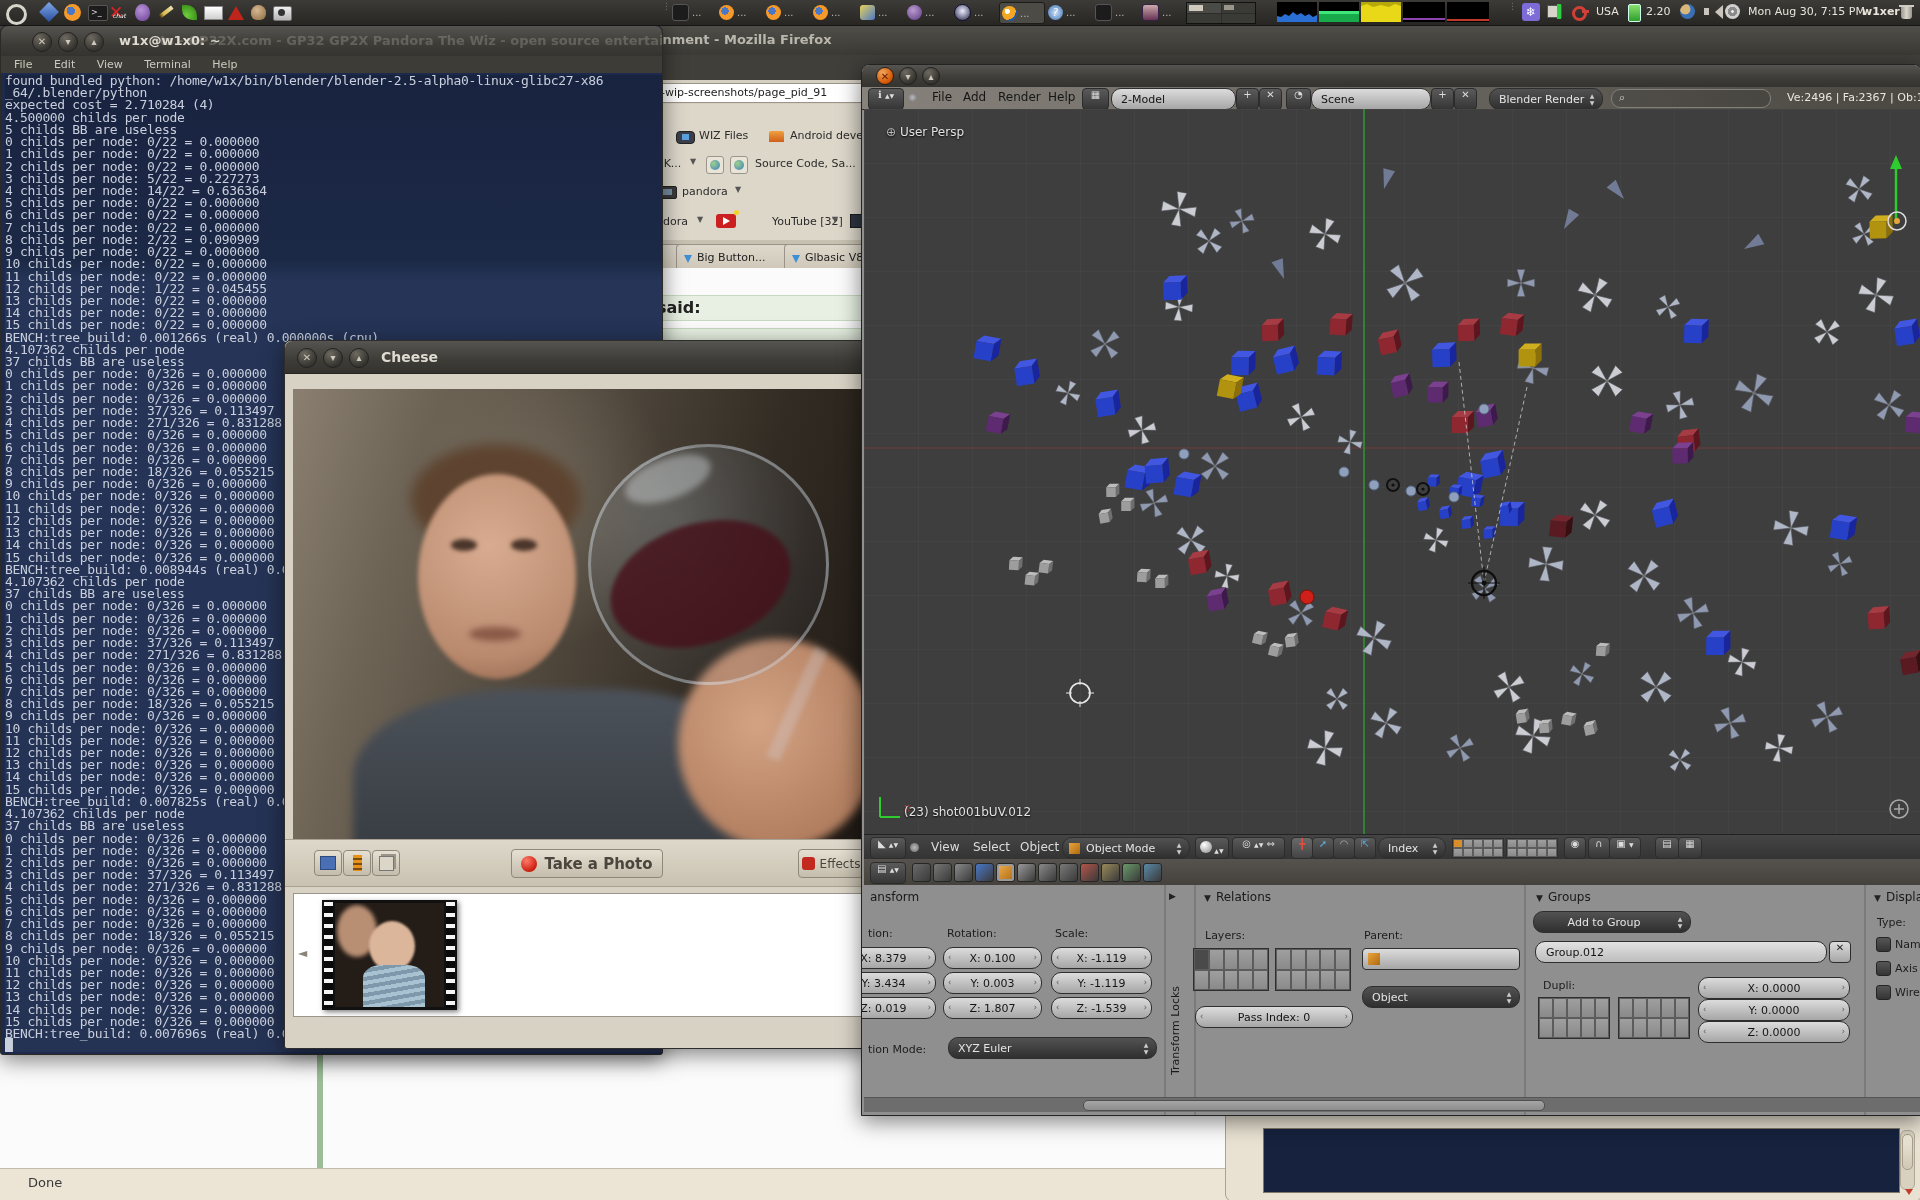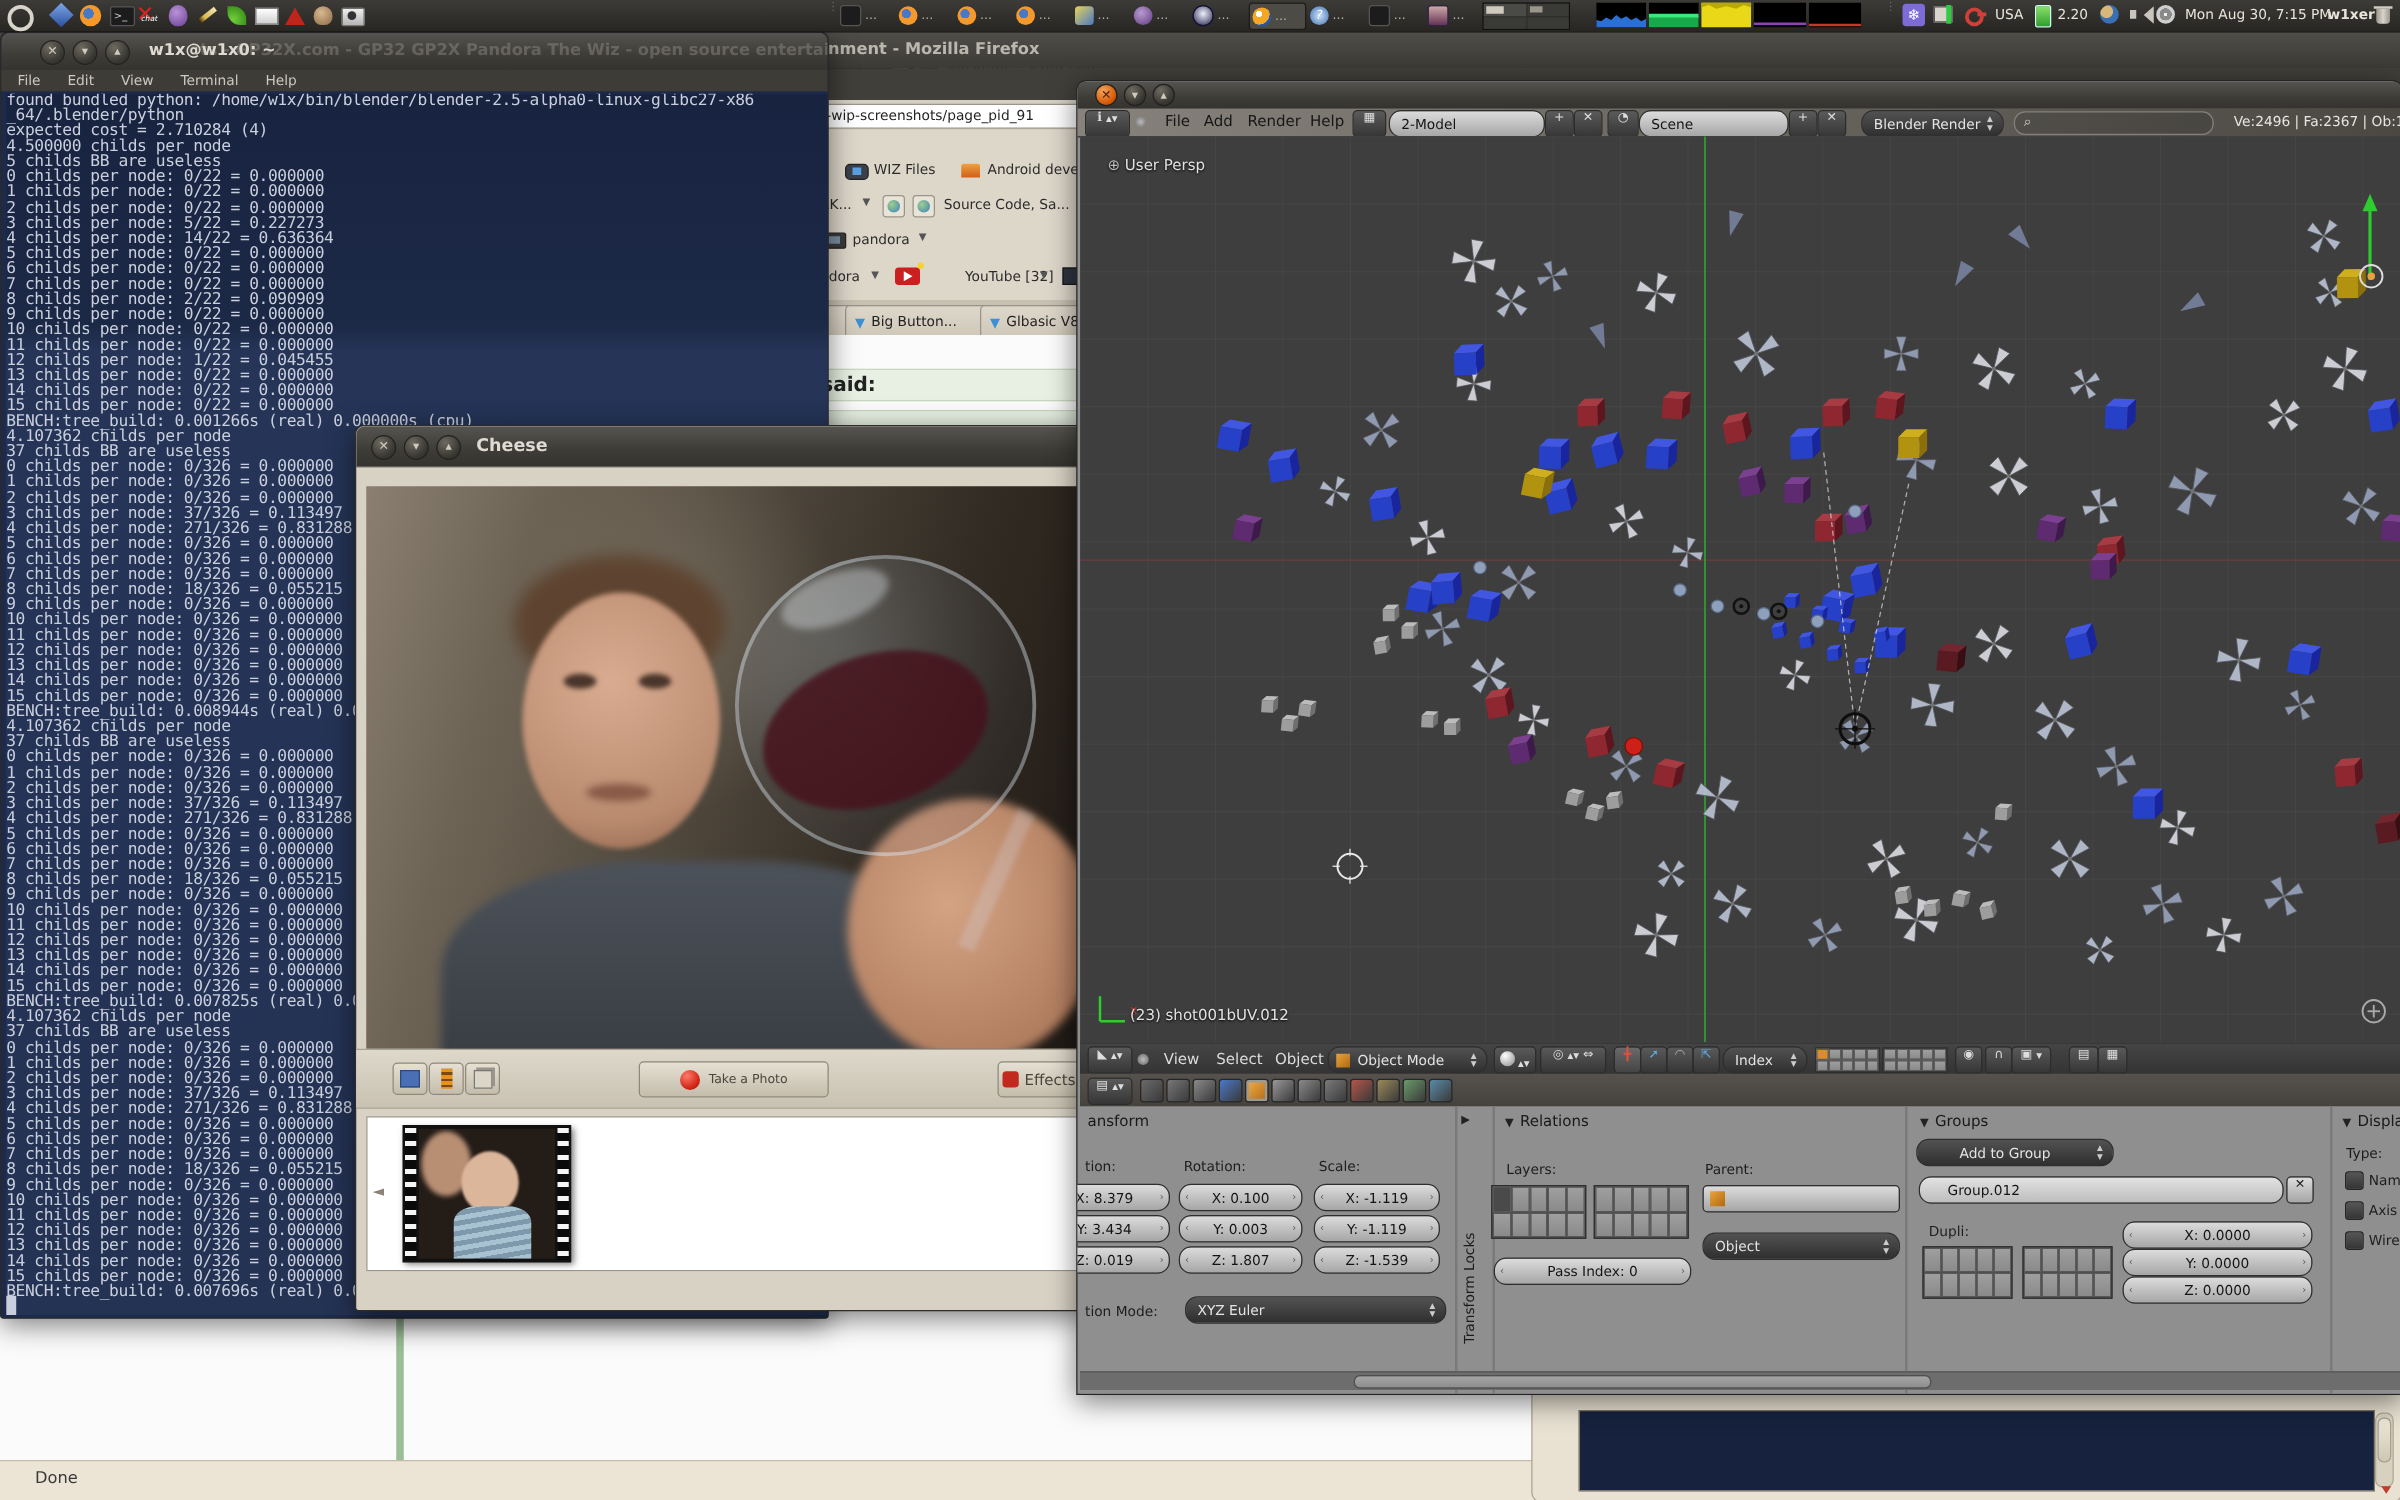--- a/index.html
+++ b/index.html
@@ -81,21 +81,21 @@
   #cheese{left:284px;top:340px;width:585px;height:707px;z-index:40;background:#d8d2c5;
           border:1px solid #2e2d2a;border-radius:7px 7px 3px 3px}
   #cheese .tbar{height:32px}
   #ch-menu{position:absolute;left:0;right:0;top:32px;height:16px;background:#3e3c37;color:#d6d2c8;font-size:11px;line-height:16px;padding-left:6px}
   #ch-video{position:absolute;left:8px;top:48px;width:569px;height:450px;overflow:hidden;
             background:linear-gradient(105deg,#8a7f70 0%,#6e6456 20%,#4e463b 48%,#332c24 72%,#201a15 100%)}
   .blob{position:absolute;border-radius:50%}
   #ch-toolbar{position:absolute;left:0;right:0;top:498px;height:46px;background:linear-gradient(#ded8cb,#c9c2b2);
               border-top:1px solid #a9a294;border-bottom:1px solid #a9a294}
   .cbtn{position:absolute;top:9px;height:27px;border:1px solid #8f897b;border-radius:4px;
-        background:linear-gradient(#e6e0d3,#c4bdac);font-size:10px;font-weight:normal;color:#4a463d;
+        background:linear-gradient(#e6e0d3,#c4bdac);font-size:15px;font-weight:bold;color:#4a463d;
         display:flex;align-items:center;justify-content:center}
   .cbtn-sm{width:26px;top:10px;height:24px}
   #ch-strip{position:absolute;left:8px;top:552px;width:569px;height:122px;background:#fff;border:1px solid #9a948a}
   #ch-thumb{position:absolute;left:28px;top:6px;width:135px;height:110px;background:#111;
             box-shadow:2px 2px 5px rgba(0,0,0,.5)}
   .perf{position:absolute;top:2px;bottom:2px;width:9px;
         background:repeating-linear-gradient(180deg,#f5f5f5 0 4px,#0a0a0a 4px 11px)}
   
   #blender{left:861px;top:64px;width:1059px;height:1050px;z-index:50;background:#8f8f8f;
            border:1px solid #232323;border-radius:8px 8px 0 0;overflow:hidden}
@@ -1372,21 +1372,21 @@
         <span class="t">Object</span>
         <span class="stp">▲<br>▼</span>
       </div>
 
     <div class="phead" style="left:672px;top:5px"><i>▼</i><span>Groups</span></div>
     <div class="btncap" style="left:669px;top:26px;width:156px">
         <span class="t">Add to Group</span>
         <span class="stp">▲<br>▼</span>
       </div>
     <div class="num" style="left:671px;top:56px;width:290px;border-radius:10px;background:linear-gradient(#e2e2e2,#bdbdbd)">
-        <span class="t" style="text-align:left;padding-left:22px">Group.012</span>
+        <span class="t" style="text-align:left;padding-left:10px">Group.012</span>
       </div>
     <div class="icbtn" style="left:965px;top:56px;width:20px;background:linear-gradient(#dcdcdc,#a6a6a6);color:#222;font-weight:bold">✕</div>
     <div class="plabel" style="left:679px;top:94px">Dupli:</div>
     <div class="lgrid" style="left:674px;top:112px;width:70px;height:40px" id="grpgrid1">
         <span class="lcell"></span>
         <span class="lcell"></span>
         <span class="lcell"></span>
         <span class="lcell"></span>
         <span class="lcell"></span>
         <span class="lcell"></span>

